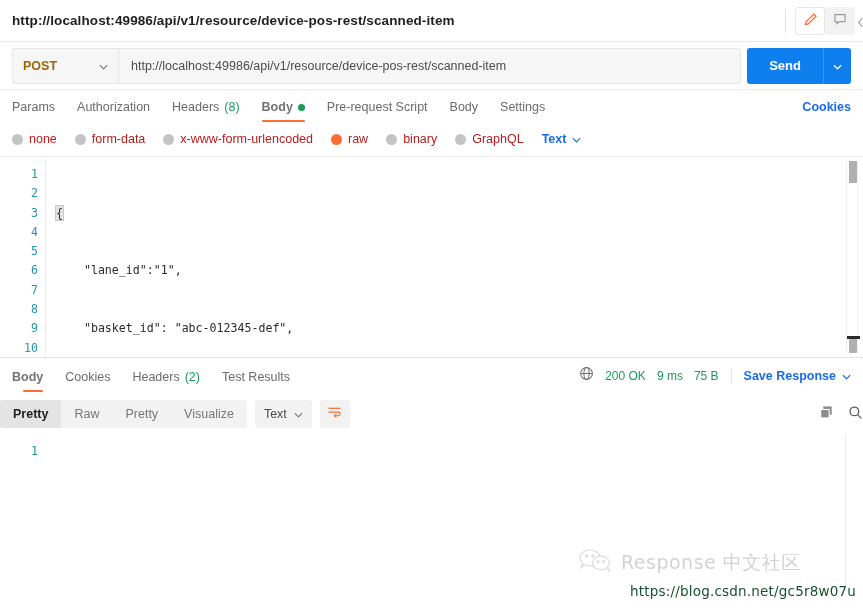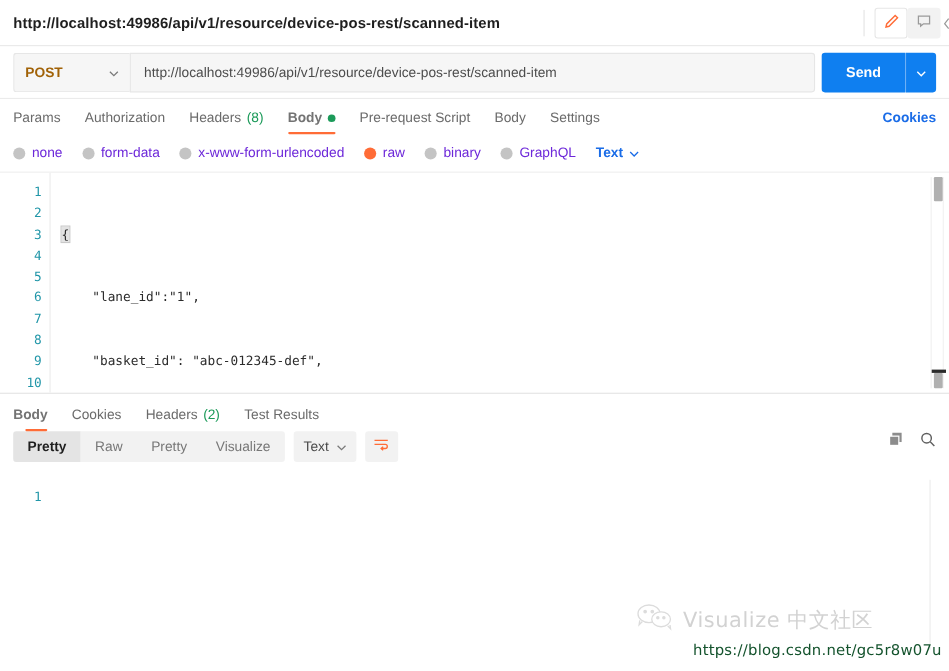--- a/index.html
+++ b/index.html
@@ -116,21 +116,21 @@
   }
 
   
   .bodytypes {
     height: 34px; display: flex; align-items: center;
     padding: 0 12px; gap: 0;
   }
   .radio-opt {
     display: flex; align-items: center; gap: 6px;
     margin-right: 18px; cursor: pointer;
-    font-size: 12.5px; color: #6d28d9; white-space: nowrap;
+    font-size: 12.5px; color: #b91c1c; white-space: nowrap;
   }
   .radio {
     width: 11px; height: 11px; border-radius: 50%;
     background: #c4c4c4; flex: none;
   }
   .radio.sel { background: #ff6c37; }
   .textsel {
     display: flex; align-items: center; gap: 6px;
     font-size: 12.5px; font-weight: 700; color: #1a6ce7; cursor: pointer;
   }
@@ -189,22 +189,22 @@
   }
   .meta-item { font-size: 12px; color: #1b9a59; margin-left: 11px; }
   .meta-sep { width: 1px; height: 16px; background: #e3e3e3; margin: 0 0 0 12px; }
   .save-resp {
     font-size: 12.5px; font-weight: 700; color: #1a6ce7;
     margin-left: 12px; display: flex; align-items: center; gap: 6px;
     cursor: pointer;
   }
 
   .resp-toolbar {
-    height: 44px; display: flex; align-items: flex-start;
-    padding: 0 12px; gap: 8px;
+    height: 44px; display: flex; align-items: center;
+    padding: 0 0; gap: 8px;
   }
   .segbtns {
     display: flex; background: #f2f2f2; border-radius: 3px;
     height: 28px; overflow: hidden;
   }
   .segbtn {
     padding: 0 13px; height: 28px; display: flex; align-items: center;
     font-size: 12.5px; color: #777777; cursor: pointer; border: none;
     background: transparent; font-family: inherit;
   }
@@ -411,20 +411,41 @@
       <span>Cookies</span>
     </div>
     <div class="rtab">
       <span>Headers</span>
       <span class="count">(2)</span>
     </div>
     <div class="rtab">
       <span>Test Results</span>
     </div>
 
+    <div class="resp-meta">
+      <span>
+        <svg width="15" height="15" viewBox="0 0 16 16" fill="none" stroke="#6f6f6f" stroke-width="1.1">
+          <circle cx="8" cy="8" r="6.3"></circle>
+            <ellipse cx="8" cy="8" rx="2.8" ry="6.3"></ellipse>
+            <path d="M1.8 8h12.4"></path>
+        </svg>
+      </span>
+      <span class="meta-item">200 OK</span>
+      <span class="meta-item">9 ms</span>
+      <span class="meta-item">75 B</span>
+      <span class="meta-sep"></span>
+      <span class="save-resp">
+        <span>Save Response</span>
+        <span>
+          <svg width="9" height="6" viewBox="0 0 10 6" fill="none" stroke="#1a6ce7" stroke-width="1.3">
+              <path d="M1 1l4 4 4-4"></path>
+            </svg>
+        </span>
+      </span>
+    </div>
   </div>
 
   <div class="resp-toolbar">
     <div class="segbtns">
       <button class="segbtn active">Pretty</button>
       <button class="segbtn">Raw</button>
       <button class="segbtn">Pretty</button>
       <button class="segbtn">Visualize</button>
     </div>
     <div class="mini-select">
@@ -473,17 +494,17 @@
         <ellipse cx="12" cy="10" rx="10" ry="8"></ellipse>
         <path d="M6 17l-3 3 .6-4"></path>
         <circle cx="8.5" cy="8" r="1.1" fill="#dcdcdc"></circle>
         <circle cx="15" cy="8" r="1.1" fill="#dcdcdc"></circle>
         <ellipse cx="23" cy="15" rx="8.5" ry="6.8" fill="#ffffff"></ellipse>
         <path d="M29 21l2.6 2.6-.5-3.4"></path>
         <circle cx="20" cy="13.5" r="1" fill="#dcdcdc"></circle>
         <circle cx="25.5" cy="13.5" r="1" fill="#dcdcdc"></circle>
       </svg>
     </span>
-    <span class="wm-text">Visualize 中文社区</span>
+    <span class="wm-text">Response 中文社区</span>
   </div>
   <div class="wm-url">https://blog.csdn.net/gc5r8w07u</div>
 
 </div>
 
 </body></html>

